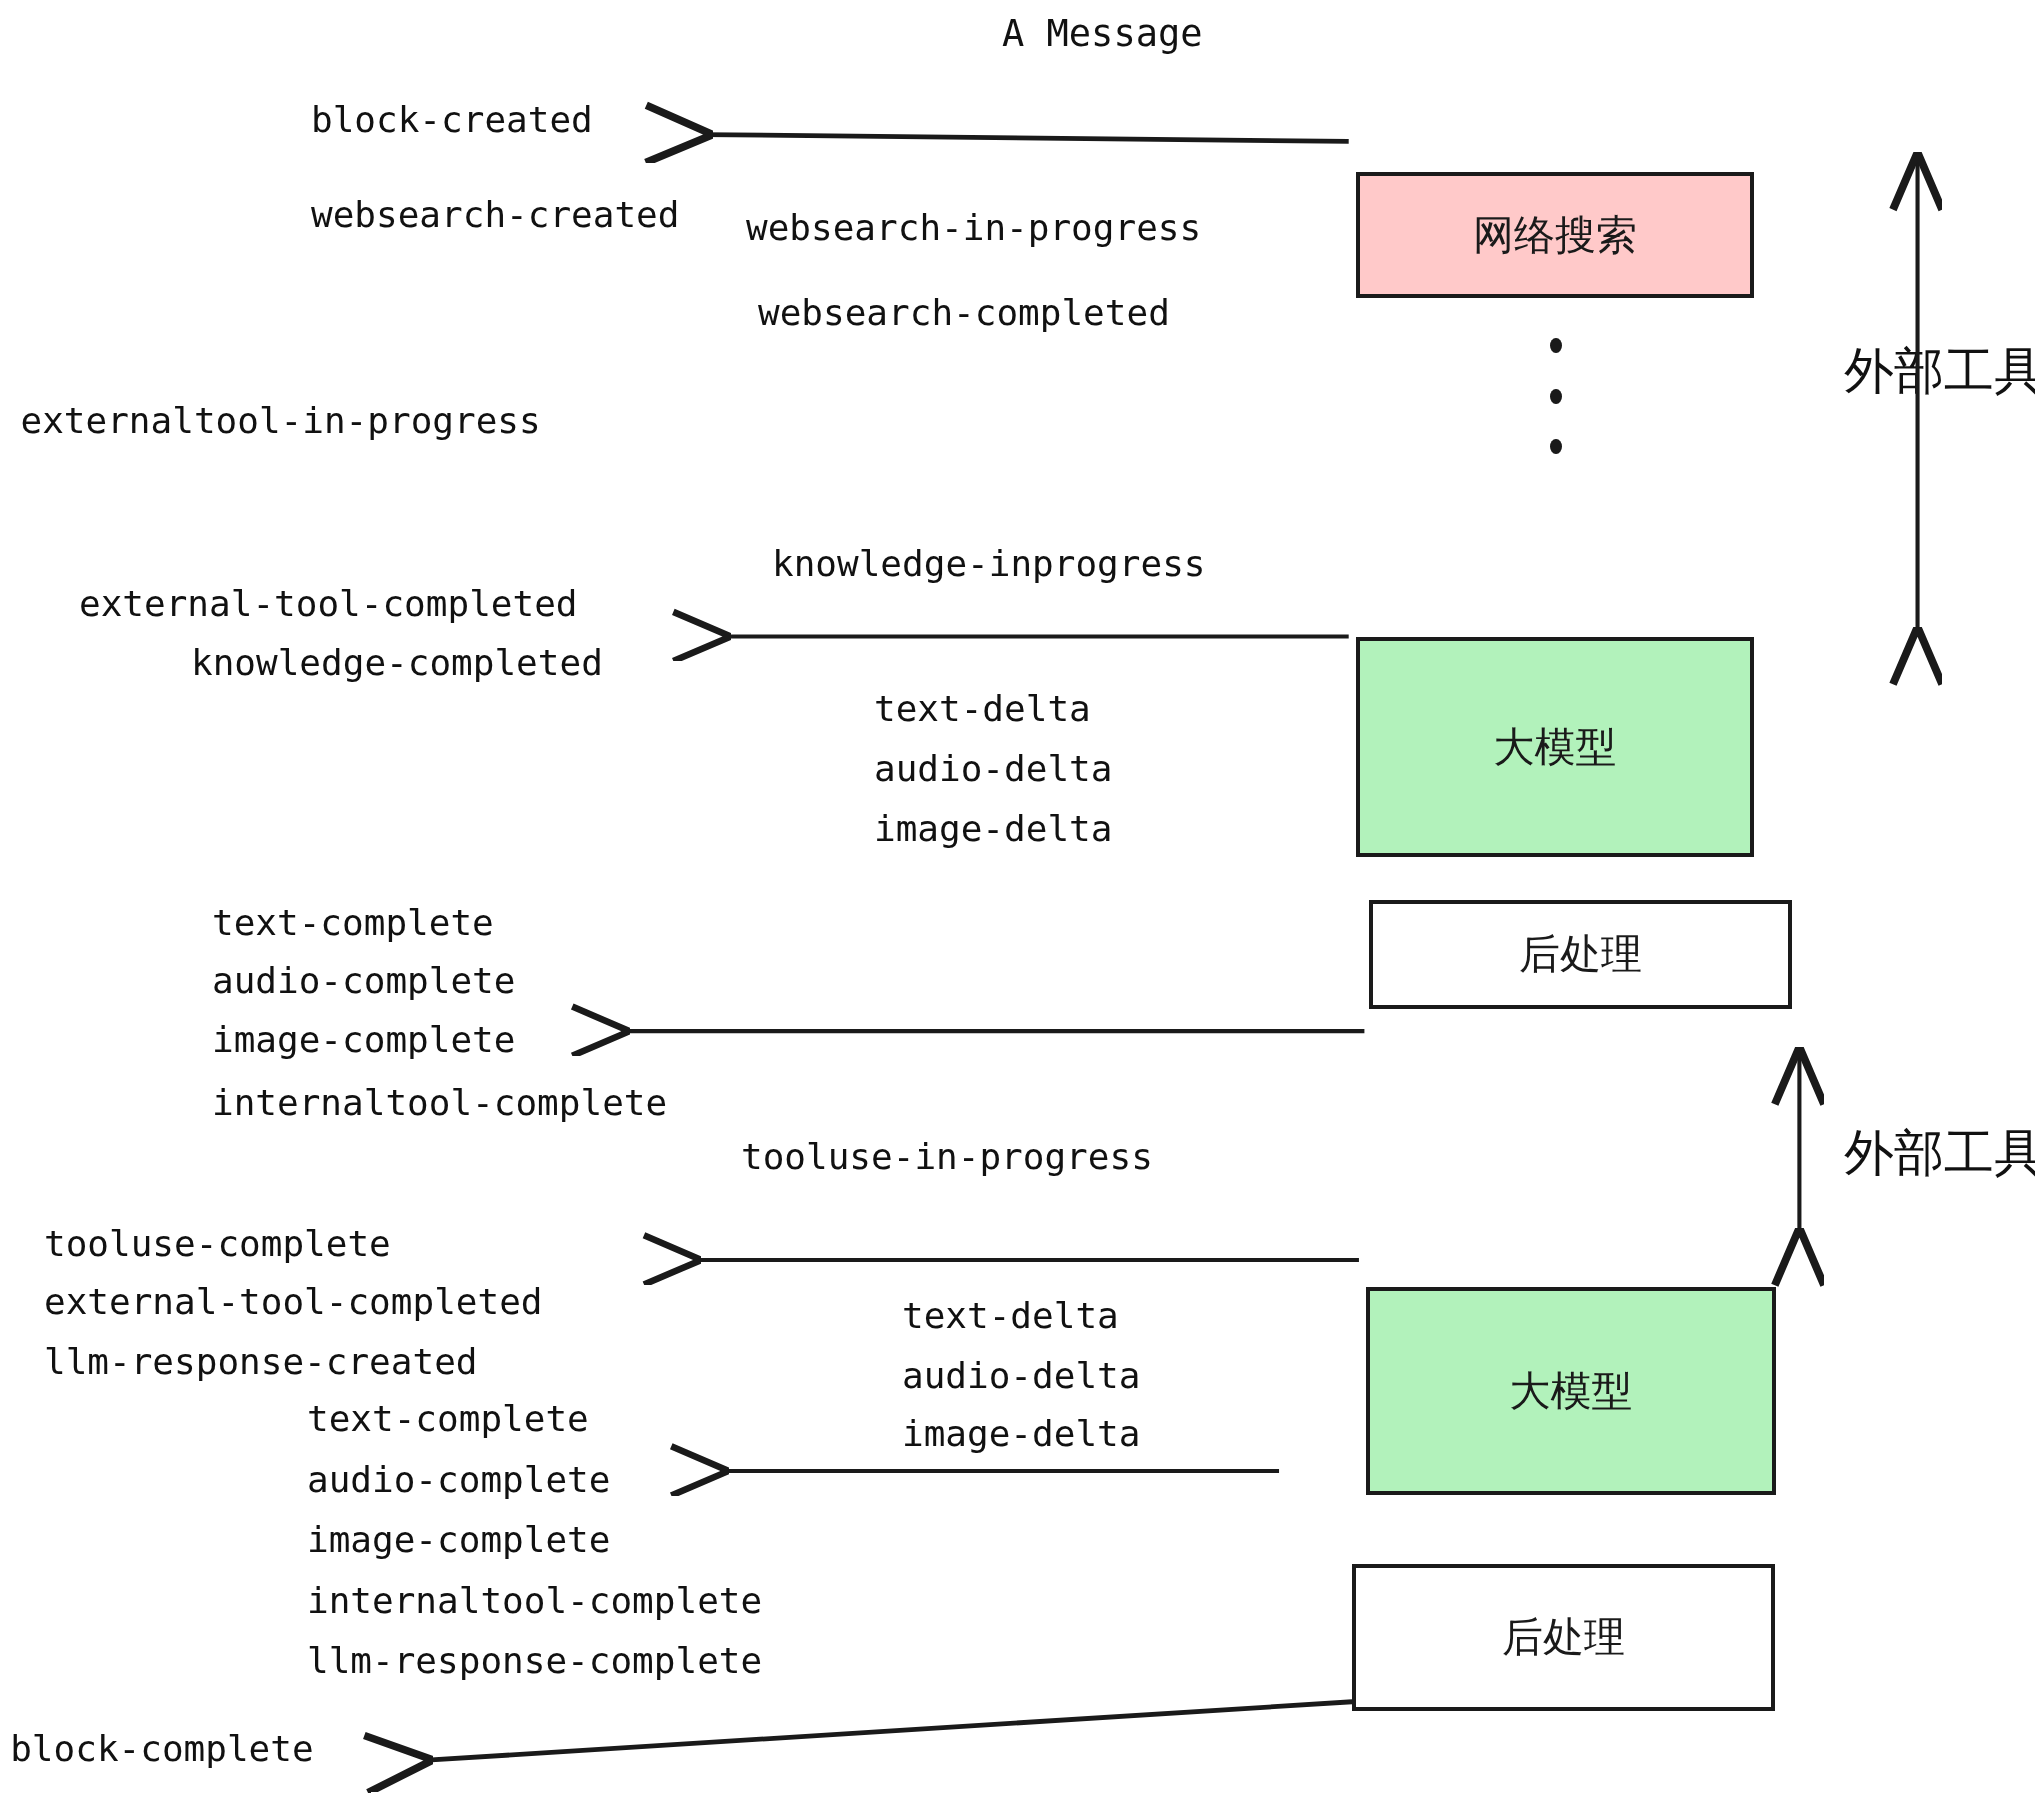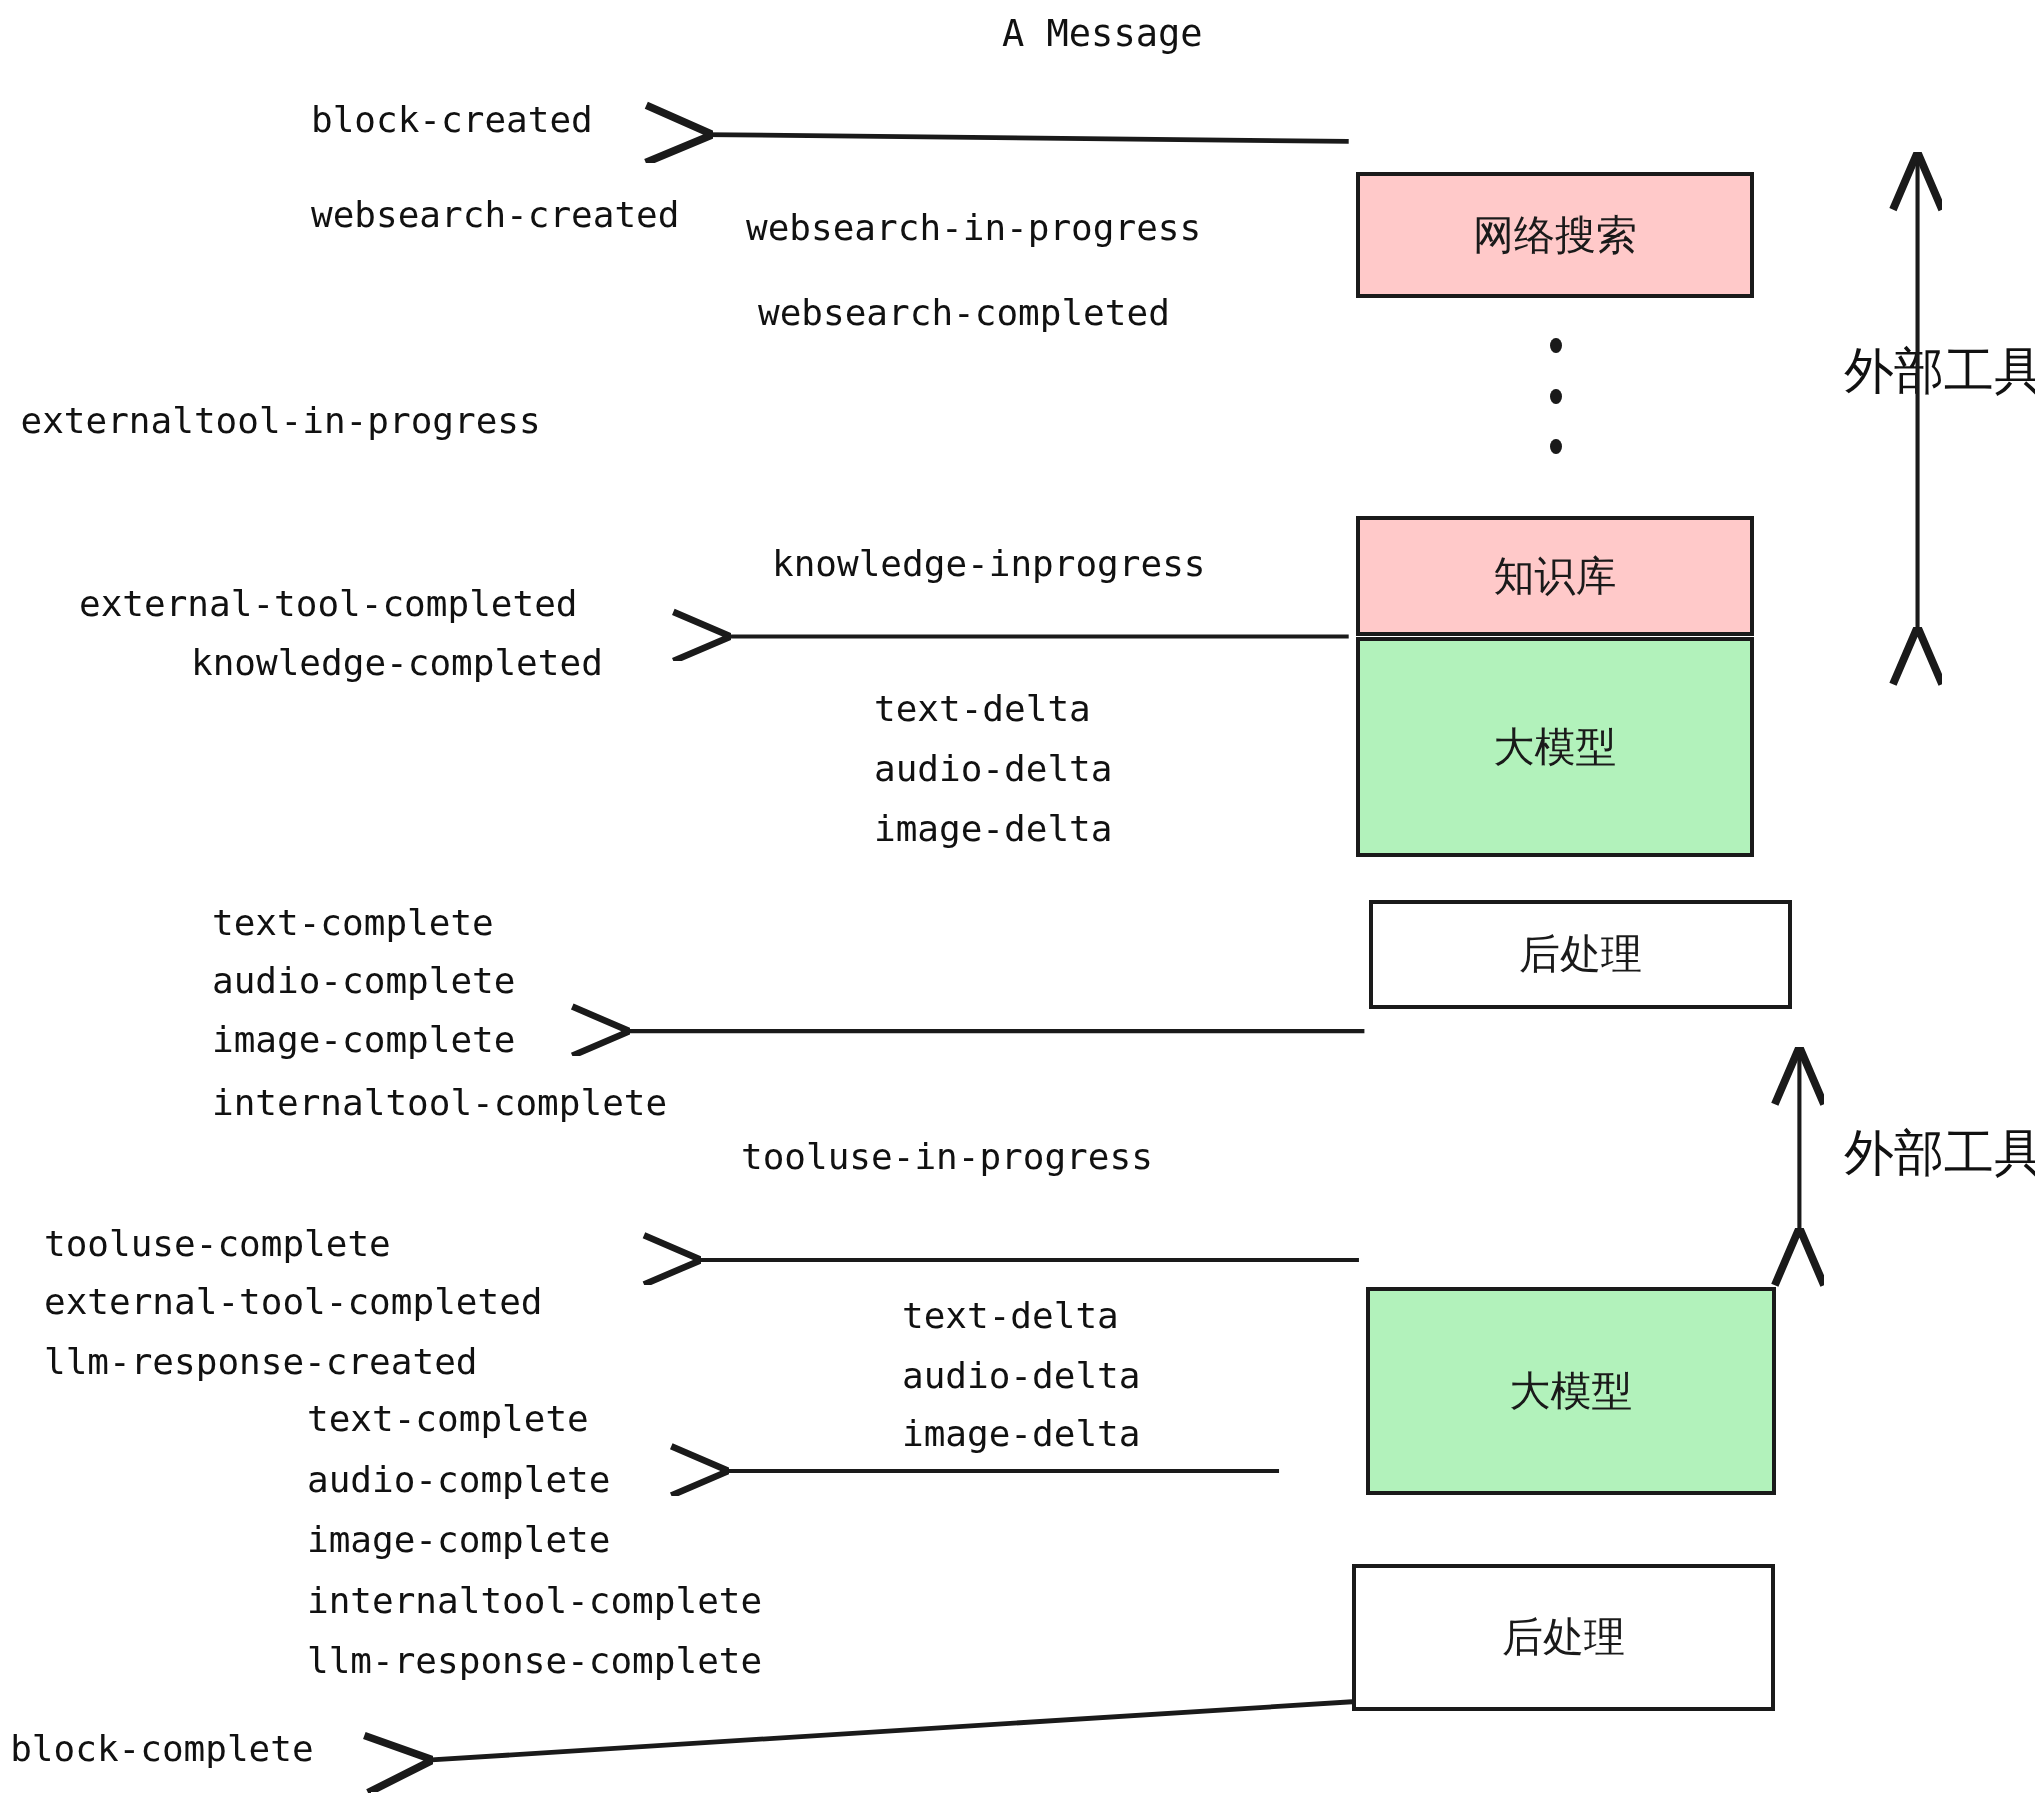--- a/index.html
+++ b/index.html
@@ -85,23 +85,20 @@
 
   <div class="dots" style="left:1549px; top:338px; width:13.7px; height:116px;">
     <span class="dot"></span>
     <span class="dot"></span>
     <span class="dot"></span>
   </div>
 
   <div class="box" id="box-0" style="left: 1356px; top: 172px; width: 398px; height: 126px; background: rgb(255, 201, 201);">
     <span>网络搜索</span>
   </div>
-  <div class="box" id="box-1" style="left: 1356px; top: 516px; width: 398px; height: 120px; background: rgb(255, 201, 201);">
-    <span>知识库</span>
-  </div>
   <div class="box" id="box-2" style="left: 1356px; top: 637px; width: 398px; height: 220px; background: rgb(178, 242, 187);">
     <span>大模型</span>
   </div>
   <div class="box" id="box-3" style="left: 1369px; top: 900px; width: 423px; height: 109px; background: rgb(255, 255, 255);">
     <span>后处理</span>
   </div>
   <div class="box" id="box-5" style="left: 1366px; top: 1287px; width: 410px; height: 208px; background: rgb(178, 242, 187);">
     <span>大模型</span>
   </div>
   <div class="box" id="box-6" style="left: 1352px; top: 1564px; width: 423px; height: 147px; background: rgb(255, 255, 255);">

